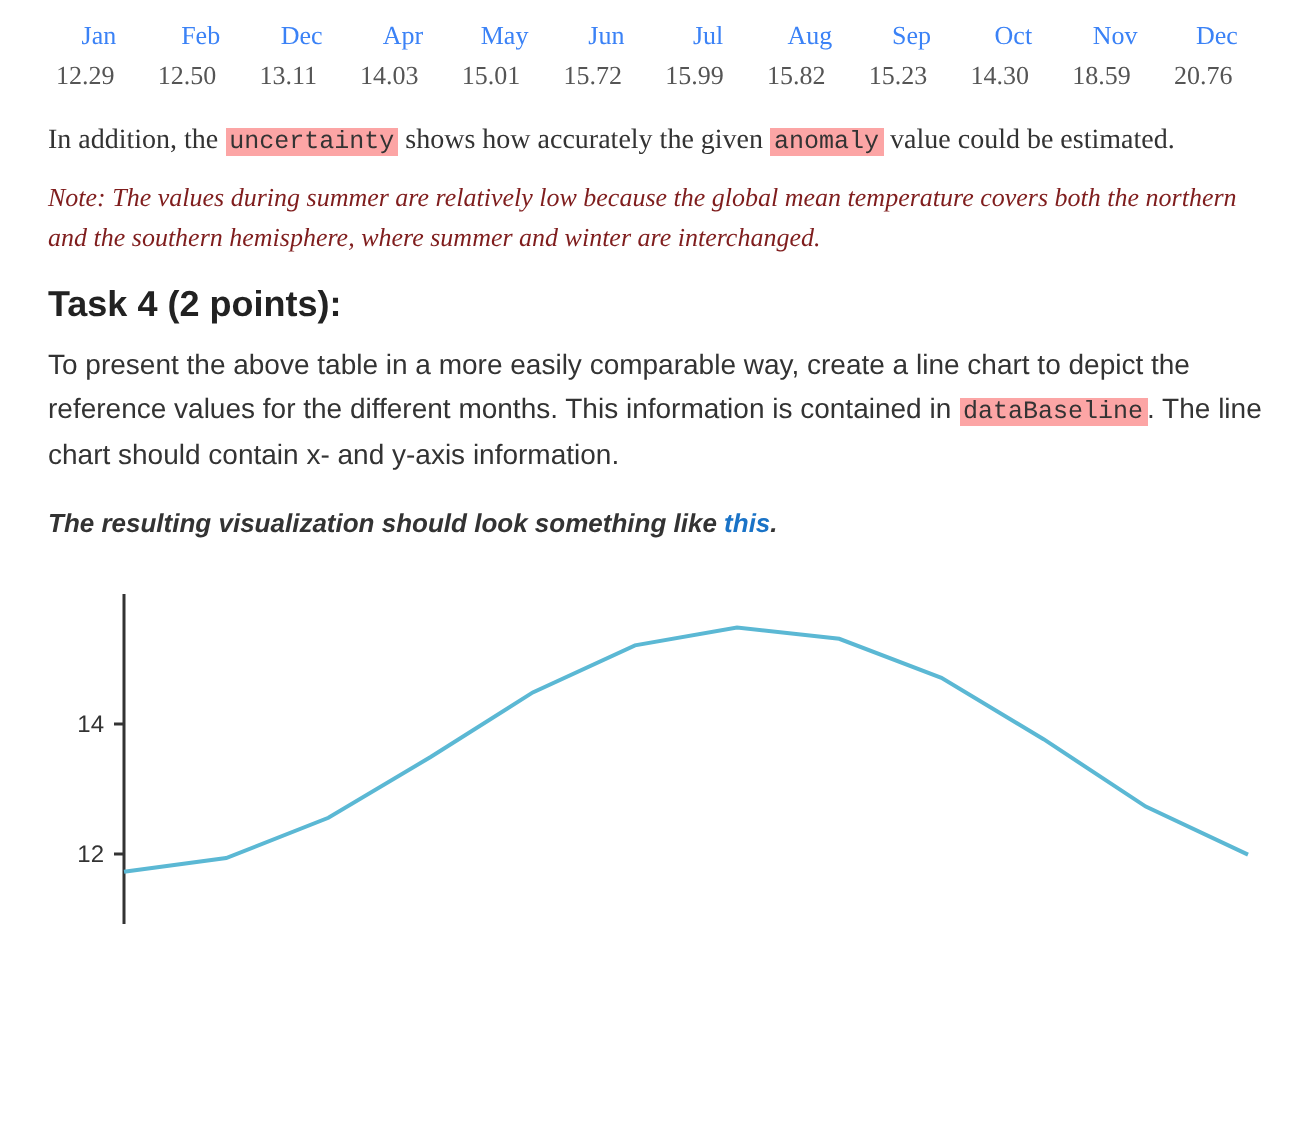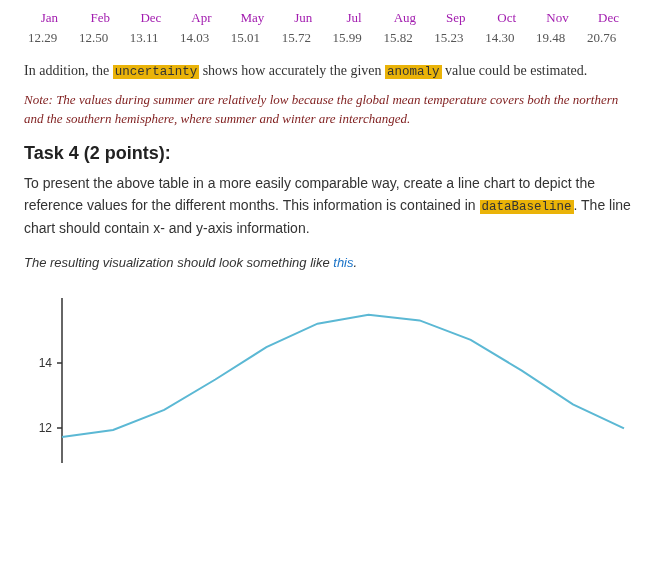--- a/index.html
+++ b/index.html
@@ -14,36 +14,36 @@
     .month-table {
       width: 100%;
       border-collapse: collapse;
       margin-bottom: 12px;
       font-size: 13px;
     }
     .month-table th {
       font-weight: normal;
       text-align: center;
       padding: 2px 4px;
-      color: #a21caf;
+      color: #3b82f6;
     }
     .month-table td {
       text-align: left;
       padding: 2px 4px;
       color: #555;
     }
     .description {
       font-size: 14px;
       line-height: 1.5;
       margin-bottom: 8px;
     }
     .description code, code {
       font-family: 'Courier New', monospace;
       font-size: 12.5px;
-      background: #eab308;
+      background: #fca5a5;
       padding: 0 2px;
       text-align: right;
     }
     .note {
       font-style: italic;
       font-size: 13px;
       line-height: 1.5;
       margin-bottom: 14px;
       color: #7f1d1d;
     }
@@ -58,20 +58,21 @@
       font-size: 14px;
       line-height: 1.6;
       margin-bottom: 15px;
       font-family: Arial, sans-serif;
     }
     .task-note {
       font-style: italic;
       font-size: 13px;
       margin-bottom: 18px;
       font-family: Arial, sans-serif;
+      font-weight: bold;
     }
     .task-note a {
       color: #1a73c7;
       text-decoration: none;
     }
     .chart-container {
       width: 100%;
       height: 200px;
       position: relative;
       margin-top: 10px;
@@ -106,21 +107,21 @@
         <td>12.29</td>
         <td>12.50</td>
         <td>13.11</td>
         <td>14.03</td>
         <td>15.01</td>
         <td>15.72</td>
         <td>15.99</td>
         <td>15.82</td>
         <td>15.23</td>
         <td>14.30</td>
-        <td>19.48</td>
+        <td>18.59</td>
         <td>20.76</td>
       </tr>
   </tbody>
 </table>
 
 <p class="description">
   In addition, the <code>uncertainty</code> shows how accurately the given <code>anomaly</code> value could be estimated.
 </p>
 
 <p class="note">Note: The values during summer are relatively low because the global mean temperature covers both the northern and the southern hemisphere, where summer and winter are interchanged.</p>

